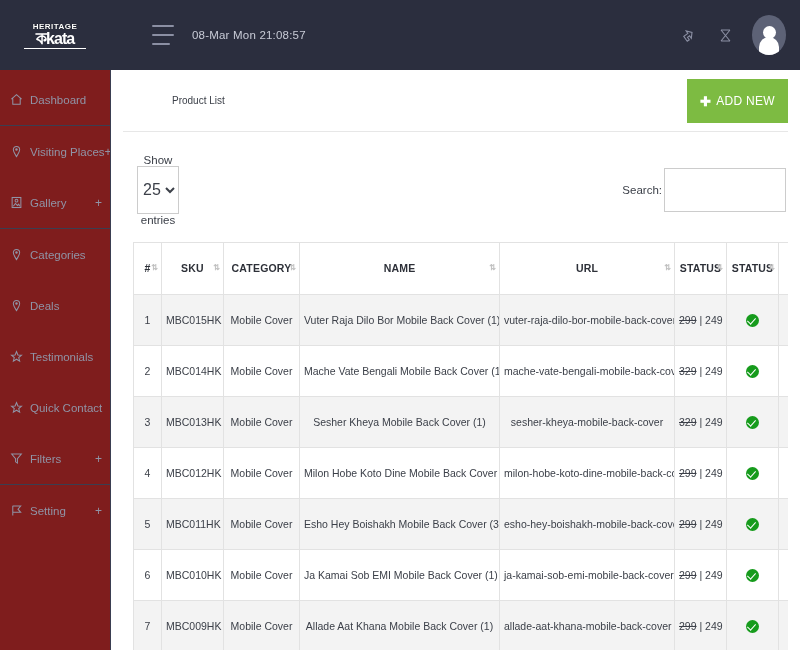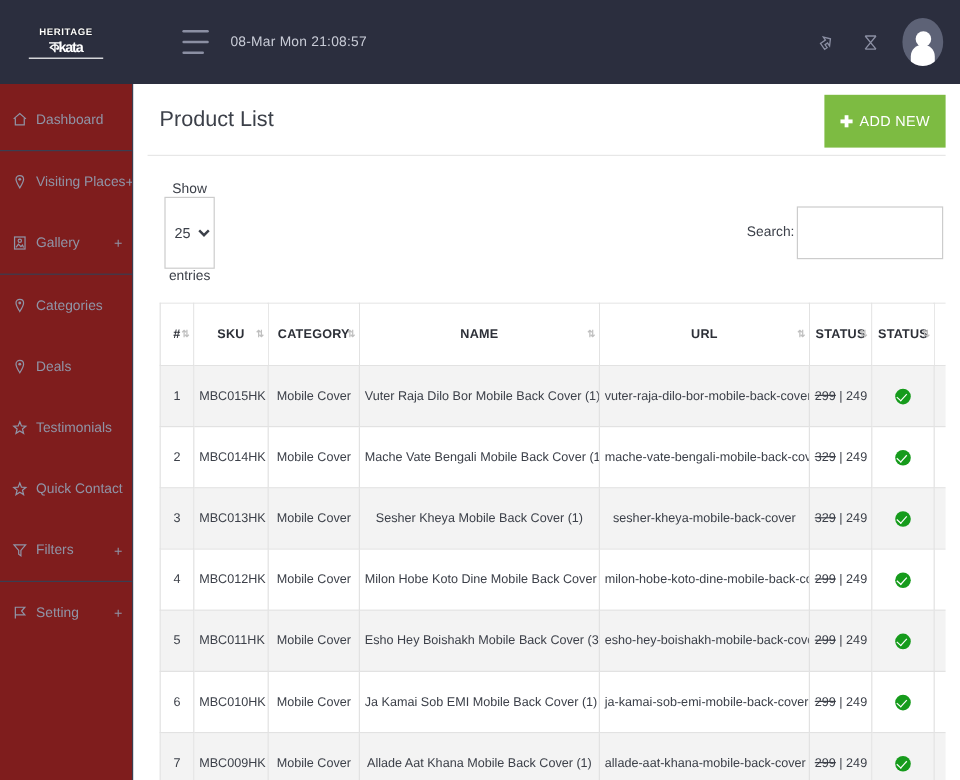--- a/index.html
+++ b/index.html
@@ -18,21 +18,21 @@
   }
   .logo-box {
     width: 110px; height: 70px; display: flex; flex-direction: column;
     align-items: center; justify-content: center; flex: 0 0 110px;
   }
   .logo-top {
     color: #ffffff; font-size: 8px; letter-spacing: .5px; font-weight: bold;
     line-height: 9px; text-shadow: 0 0 1px #000;
   }
   .logo-main {
-    color: #ffffff; font-size: 12px; font-weight: bold; line-height: 20px;
+    color: #ffffff; font-size: 16px; font-weight: bold; line-height: 20px;
     margin-top: -2px; letter-spacing: -1px;
   }
   .logo-main .ben { font-family: "DejaVu Sans", sans-serif; }
   .logo-rule { width: 62px; height: 1px; background: #ffffff; margin-top: -1px; }
 
   .hamburger {
     width: 22px; height: 20px; display: flex; flex-direction: column;
     justify-content: space-between; margin-left: 42px; cursor: pointer;
   }
   .hamburger span { display: block; height: 2px; background: #8b8fa3; border-radius: 1px; }
@@ -83,34 +83,34 @@
   
   .main {
     flex: 1 1 auto; background: #ffffff; padding: 0; min-width: 0;
     display: flex; flex-direction: column; border-left: 1px solid #3a3e51;
   }
   .panel { margin: 0 12px 0 12px; background: #fff; flex: 1 1 auto; display: flex; flex-direction: column; min-height: 0; }
   .panel-head {
     height: 62px; display: flex; align-items: center; padding: 0 0 0 10px;
     border-bottom: 1px solid #e7e7e7; position: relative;
   }
-  .panel-title { font-size: 18px; color: #3c4049; }
+  .panel-title { font-size: 10px; color: #3c4049; margin-left: 39px; }
   .btn-add {
     margin-left: auto; background: #7dbb42; color: #fff; border: none;
     font-size: 12px; padding: 0 13px; height: 44px; cursor: pointer;
     display: flex; align-items: center; gap: 5px; letter-spacing: .3px;
     align-self: flex-start; margin-top: 9px;
   }
   .btn-add .pl { font-size: 13px; font-weight: bold; line-height: 1; }
 
   .controls { display: flex; align-items: center; padding: 22px 2px 16px 10px; }
   .show-grp { display: flex; align-items: center; font-size: 11.5px; color: #3c4049; flex-direction: column; }
   .show-sel {
-    width: 42px; height: 60px; margin: 0 4px; border: 1px solid #cccccc;
-    text-align: center; font-size: 12px; color: #3c4049; background: #fff;
+    width: 42px; height: 48px; margin: 0 4px; border: 1px solid #cccccc;
+    text-align: center; font-size: 16px; color: #3c4049; background: #fff;
     font-family: "Liberation Sans", sans-serif; cursor: pointer;
   }
   .search-grp { margin-left: auto; display: flex; align-items: center; font-size: 11.5px; color: #3c4049; }
   .search-input {
     width: 122px; height: 44px; margin-left: 2px; border: 1px solid #cccccc;
     background: #fff; font-size: 12px; padding: 0 6px;
     font-family: "Liberation Sans", sans-serif;
   }
 
   

